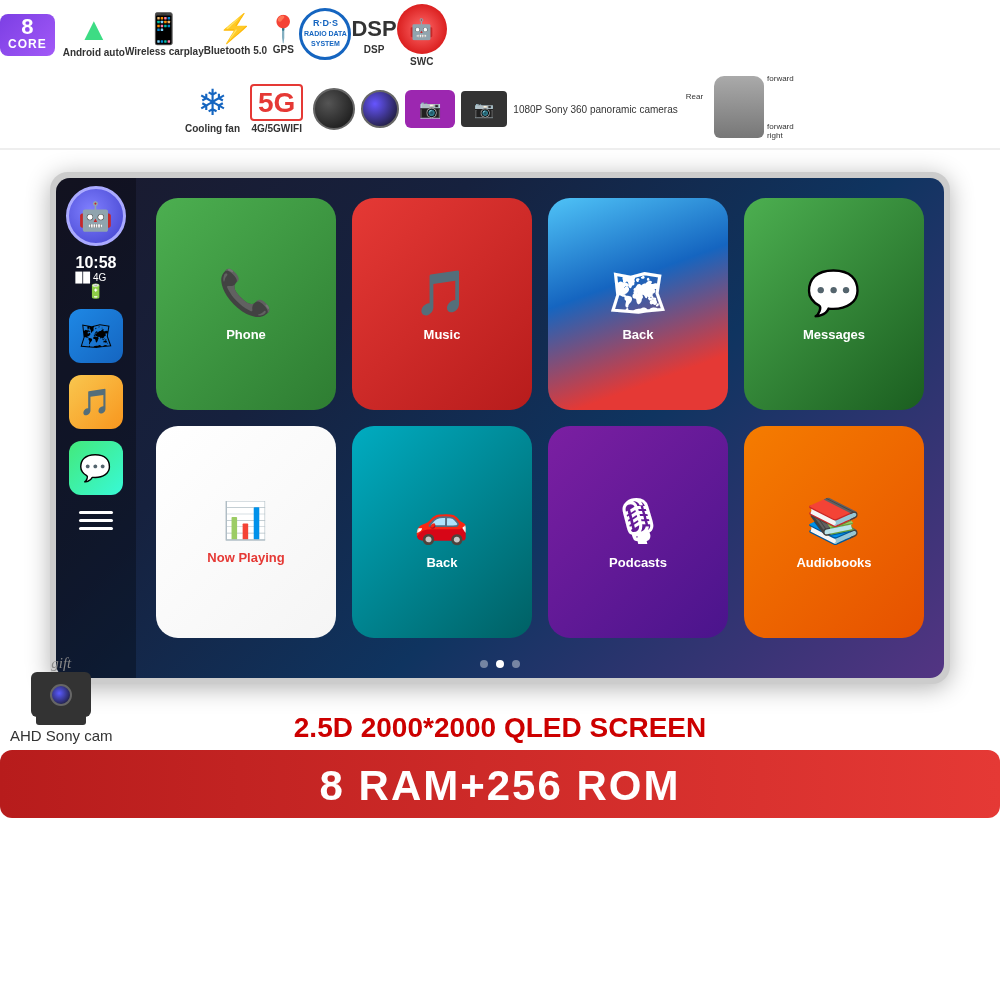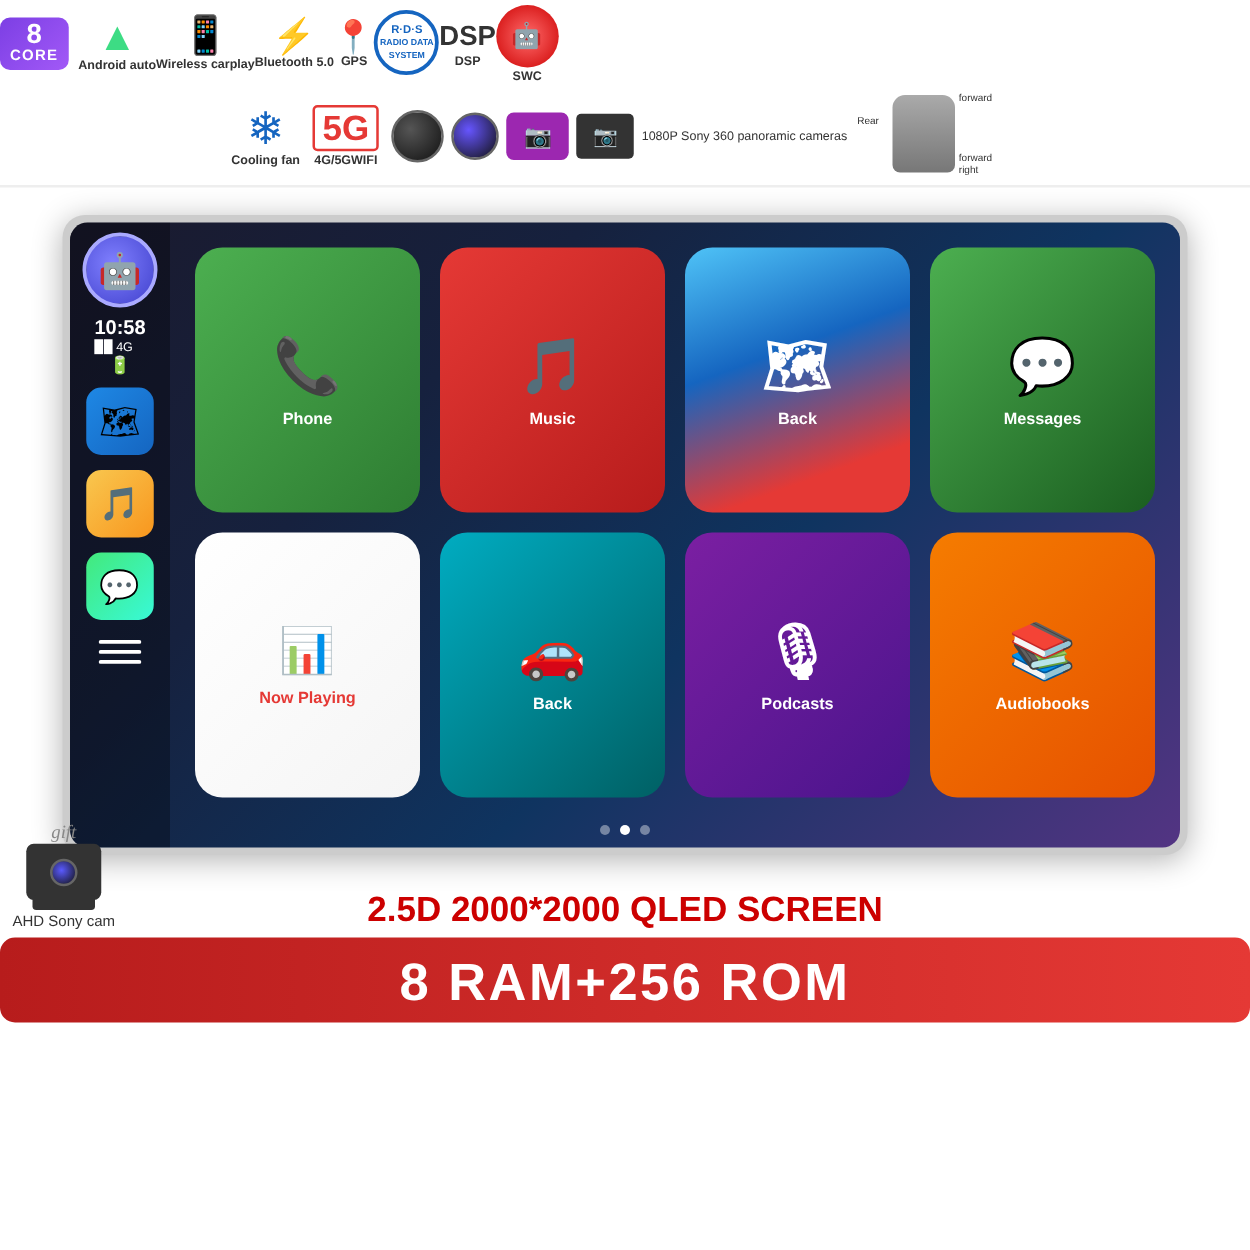--- a/index.html
+++ b/index.html
@@ -203,21 +203,21 @@
       justify-content: center;
     }
     .cam-lens {
       width: 22px;
       height: 22px;
       border-radius: 50%;
       background: radial-gradient(circle at 40% 40%, #5a5aff, #111);
       border: 2px solid #666;
     }
     .cam-label {
-      font-size: 12px;
+      font-size: 15px;
       color: #333;
       margin-top: 2px;
       text-align: center;
     }
 
     
     .page-wrapper {
       width: 1000px;
       height: 1000px;
       position: relative;

